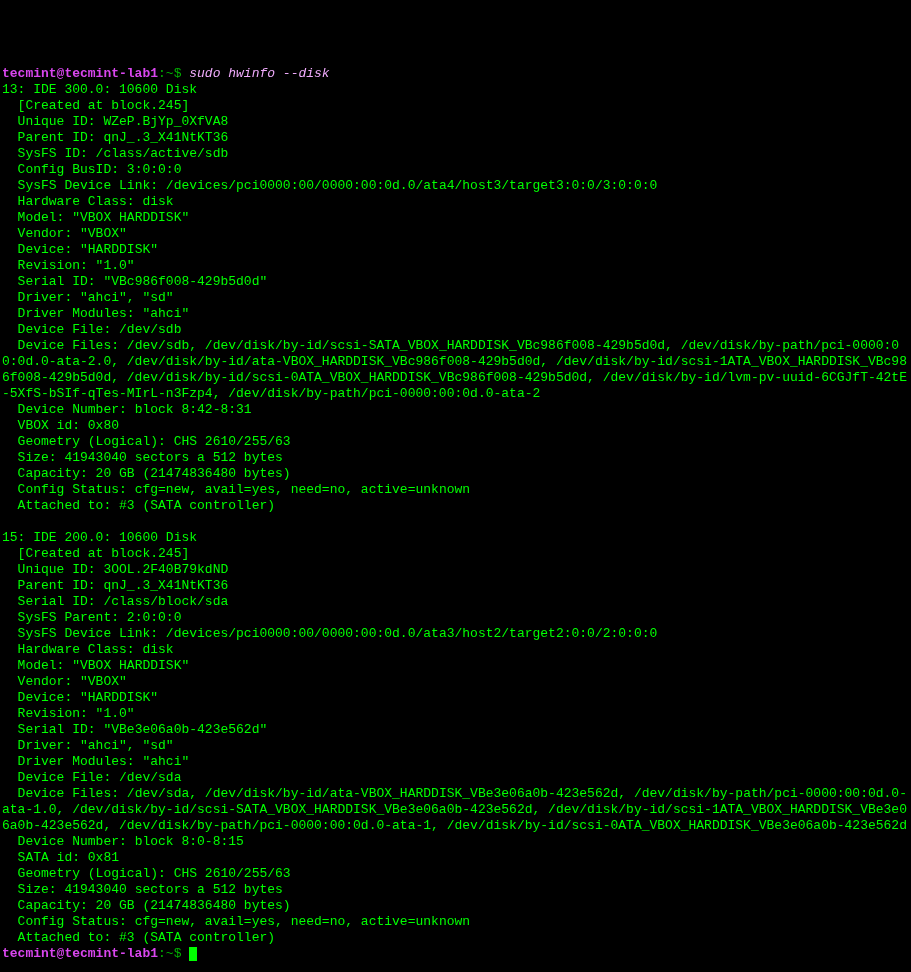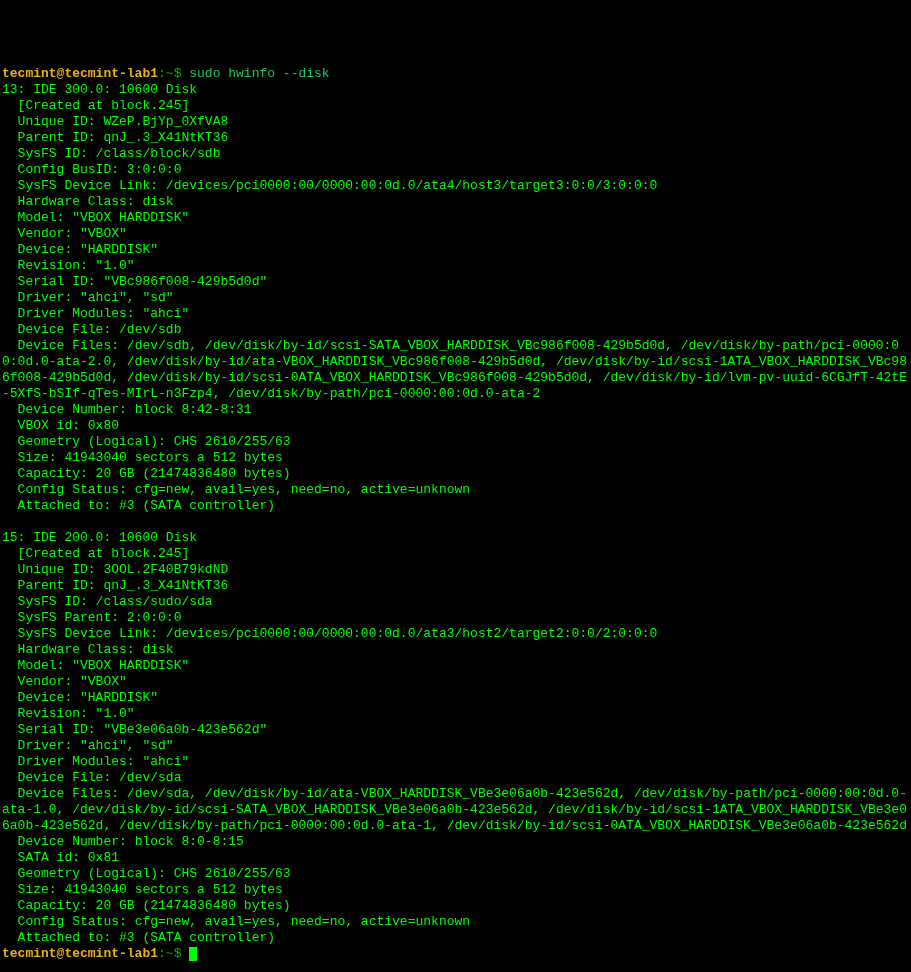--- a/index.html
+++ b/index.html
@@ -11,28 +11,29 @@
       line-height: 16px;
       color: #00ff00;
       width: 911px;
       white-space: pre-wrap;
       word-break: break-all;
     }
     .terminal {
       padding: 2px;
     }
     .prompt-user {
-      color: #eab308;
+      color: #d946ef;
       font-weight: bold;
     }
     .prompt-path {
       color: #00b000;
     }
     .command {
-      color: #22c55e;
+      color: #f0abfc;
+      font-style: italic;
     }
     .output {
       color: #00ff00;
     }
     .cursor {
       display: inline-block;
       width: 8px;
       height: 14px;
       background-color: #00ff00;
       vertical-align: middle;
@@ -41,21 +42,21 @@
 </head>
 <body>
 
 
 
 <div class="terminal"><span class="prompt-user">tecmint@tecmint-lab1</span><span class="prompt-path">:~$ </span><span class="command">sudo hwinfo --disk</span>
 <span class="output">13: IDE 300.0: 10600 Disk</span>
 <span class="output">  [Created at block.245]</span>
 <span class="output">  Unique ID: WZeP.BjYp_0XfVA8</span>
 <span class="output">  Parent ID: qnJ_.3_X41NtKT36</span>
-<span class="output">  SysFS ID: /class/block/sdb</span>
+<span class="output">  SysFS ID: /class/active/sdb</span>
 <span class="output">  Config BusID: 3:0:0:0</span>
 <span class="output">  SysFS Device Link: /devices/pci0000:00/0000:00:0d.0/ata4/host3/target3:0:0/3:0:0:0</span>
 <span class="output">  Hardware Class: disk</span>
 <span class="output">  Model: "VBOX HARDDISK"</span>
 <span class="output">  Vendor: "VBOX"</span>
 <span class="output">  Device: "HARDDISK"</span>
 <span class="output">  Revision: "1.0"</span>
 <span class="output">  Serial ID: "VBc986f008-429b5d0d"</span>
 <span class="output">  Driver: "ahci", "sd"</span>
 <span class="output">  Driver Modules: "ahci"</span>
@@ -66,21 +67,21 @@
 <span class="output">  Geometry (Logical): CHS 2610/255/63</span>
 <span class="output">  Size: 41943040 sectors a 512 bytes</span>
 <span class="output">  Capacity: 20 GB (21474836480 bytes)</span>
 <span class="output">  Config Status: cfg=new, avail=yes, need=no, active=unknown</span>
 <span class="output">  Attached to: #3 (SATA controller)</span>
 
 <span class="output">15: IDE 200.0: 10600 Disk</span>
 <span class="output">  [Created at block.245]</span>
 <span class="output">  Unique ID: 3OOL.2F40B79kdND</span>
 <span class="output">  Parent ID: qnJ_.3_X41NtKT36</span>
-<span class="output">  SysFS ID: /class/sudo/sda</span>
+<span class="output">  Serial ID: /class/block/sda</span>
 <span class="output">  SysFS Parent: 2:0:0:0</span>
 <span class="output">  SysFS Device Link: /devices/pci0000:00/0000:00:0d.0/ata3/host2/target2:0:0/2:0:0:0</span>
 <span class="output">  Hardware Class: disk</span>
 <span class="output">  Model: "VBOX HARDDISK"</span>
 <span class="output">  Vendor: "VBOX"</span>
 <span class="output">  Device: "HARDDISK"</span>
 <span class="output">  Revision: "1.0"</span>
 <span class="output">  Serial ID: "VBe3e06a0b-423e562d"</span>
 <span class="output">  Driver: "ahci", "sd"</span>
 <span class="output">  Driver Modules: "ahci"</span>

